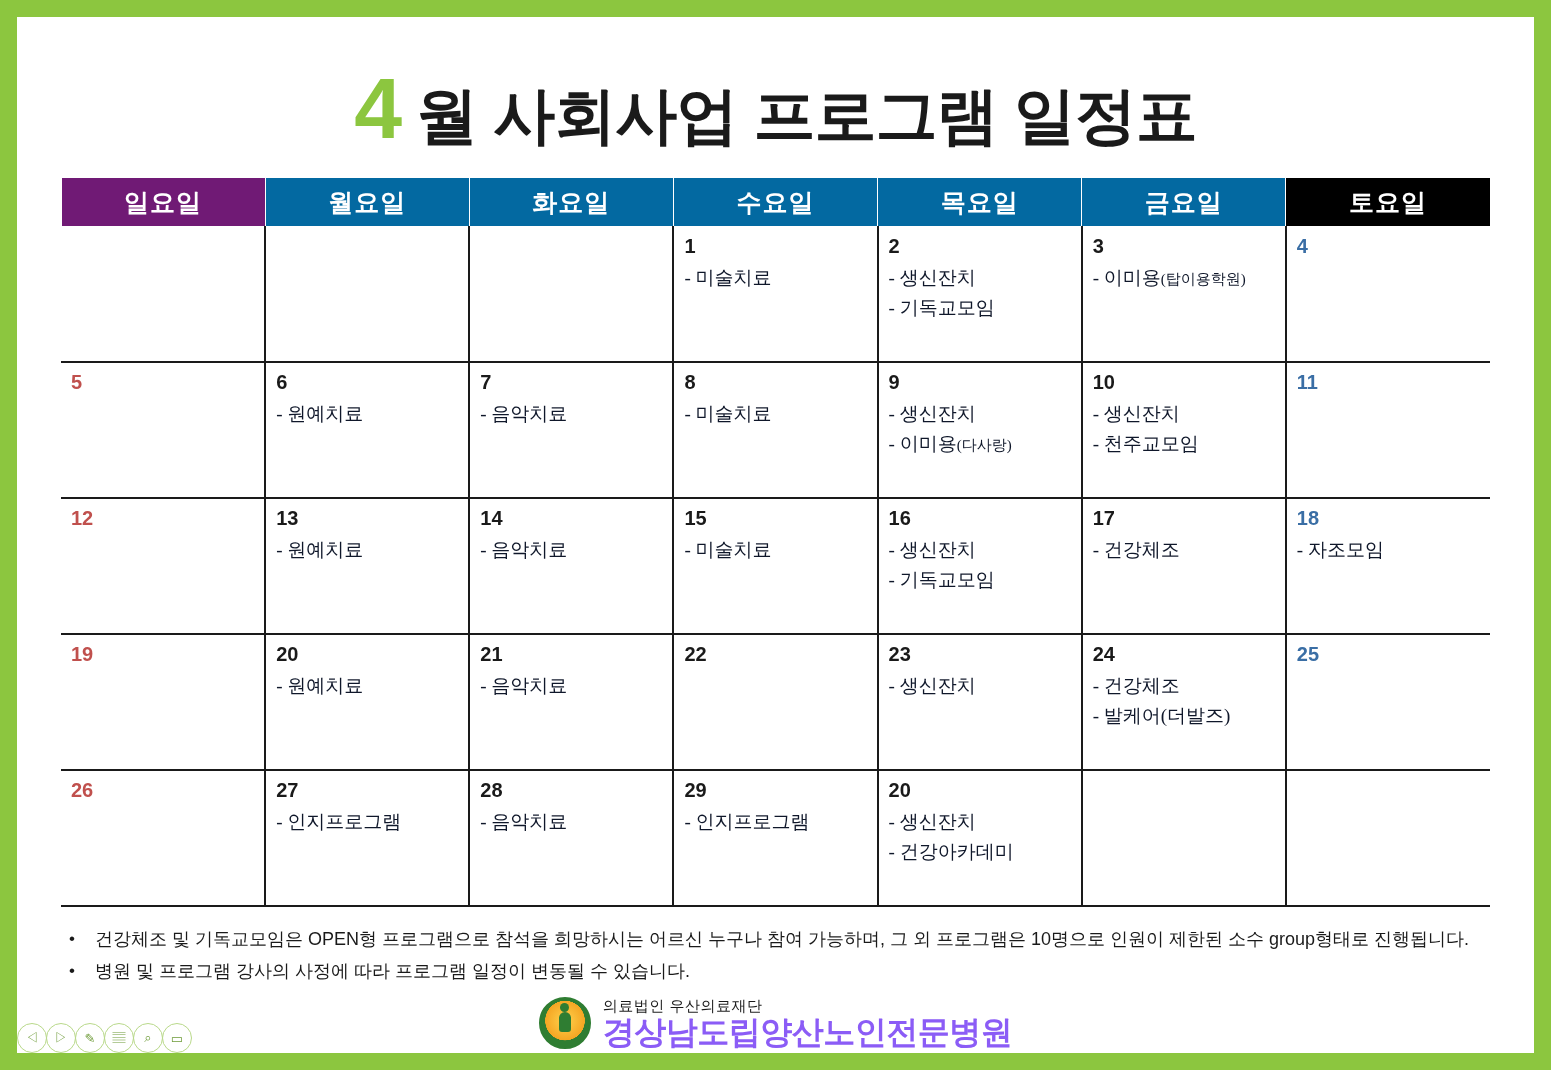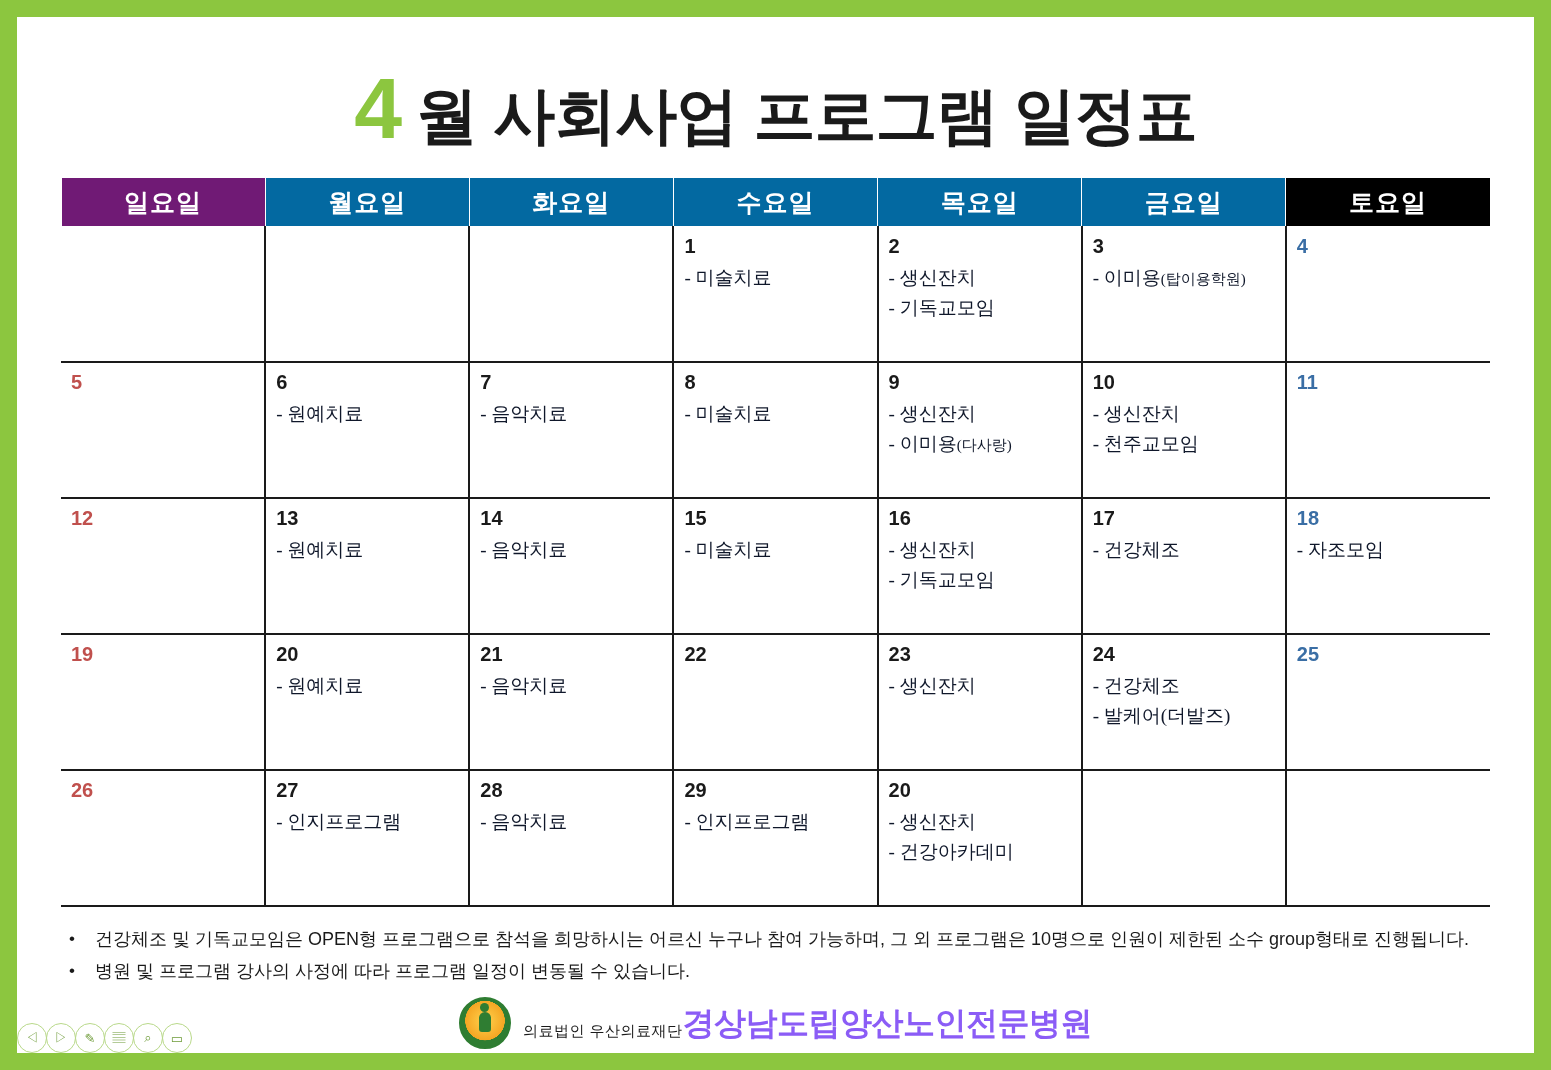--- a/index.html
+++ b/index.html
@@ -146,23 +146,22 @@
     left: 50%;
     top: -9px;
     width: 9px;
     height: 9px;
     margin-left: -4.5px;
     background: #2f7d32;
     border-radius: 50%;
   }
   .logo-text-wrap {
     display: flex;
-    flex-direction: row;
+    flex-direction: column;
     justify-content: center;
-    align-items: flex-end;
   }
   .logo-sub {
     font-size: 15px;
     color: #1a1a1a;
     letter-spacing: 0.5px;
     line-height: 18px;
   }
   .logo-main {
     font-size: 32px;
     font-weight: bold;

